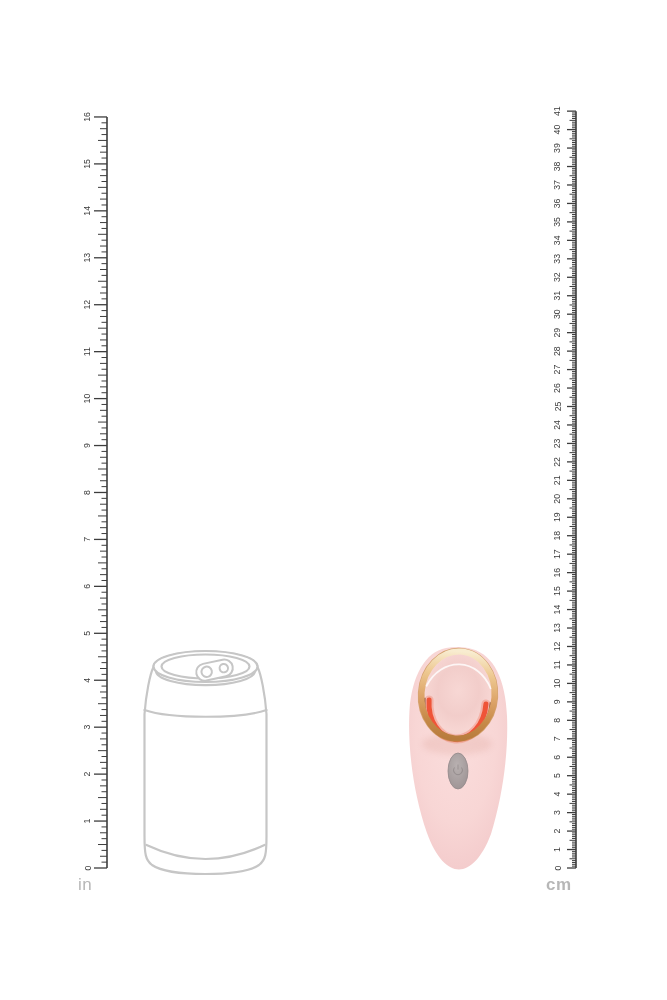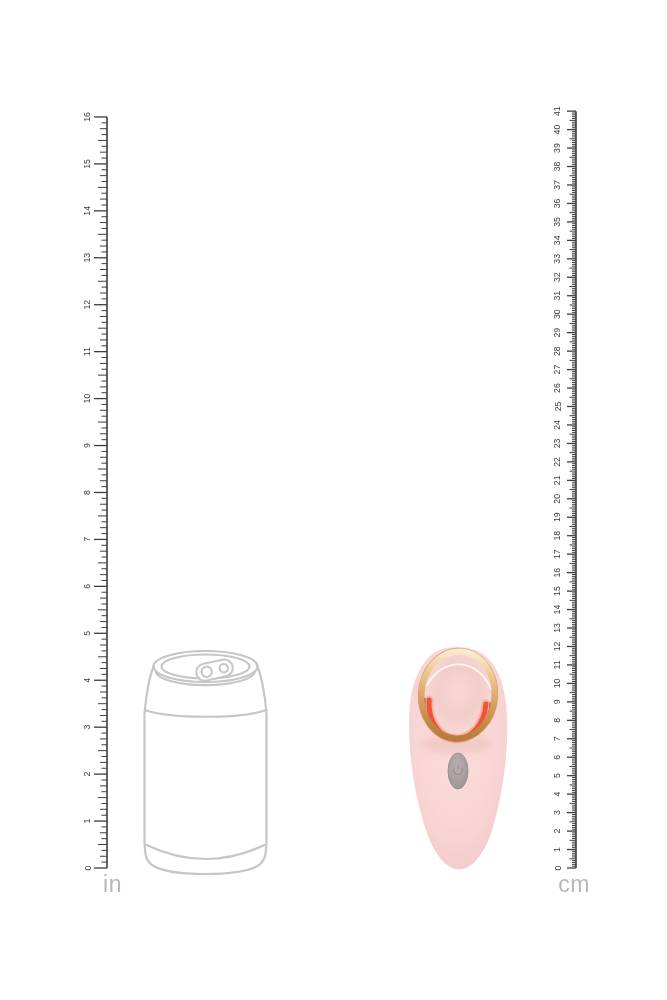--- a/index.html
+++ b/index.html
@@ -4,26 +4,26 @@
 <style>
   html,body{margin:0;padding:0;background:#fff;}
   .stage{
     position:relative;width:667px;height:1000px;overflow:hidden;
     background:var(--page-bg,#fff);
     font-family:"Liberation Sans", sans-serif;
   }
   .layer{position:absolute;left:0;top:0;width:667px;height:1000px;}
   svg{display:block;}
   .unit-label{
-    position:absolute;width:44px;text-align:right;
-    font-size:23px;line-height:17px;color:var(--unit-text,#b7b7b7);
+    position:absolute;width:44px;text-align:left;
+    font-size:17px;line-height:17px;color:var(--unit-text,#b7b7b7);
     letter-spacing:.5px;
   }
   .unit-in{left:78px;top:876px;}
-  .unit-cm{left:546px;top:876px;}
+  .unit-cm{left:546px;top:876px;font-weight:bold;}
   .ruler-number{font-family:"Liberation Sans",sans-serif;}
 </style>
 </head>
 <body>
 
 <div class="stage">
 
   <svg id="ruler-layer" class="layer" viewBox="0 0 667 1000">
     <g id="ruler-in">
         <line x1="107" y1="868" x2="107" y2="116.96000000000004" stroke="#3d3d3d" stroke-width="1.6"></line>

